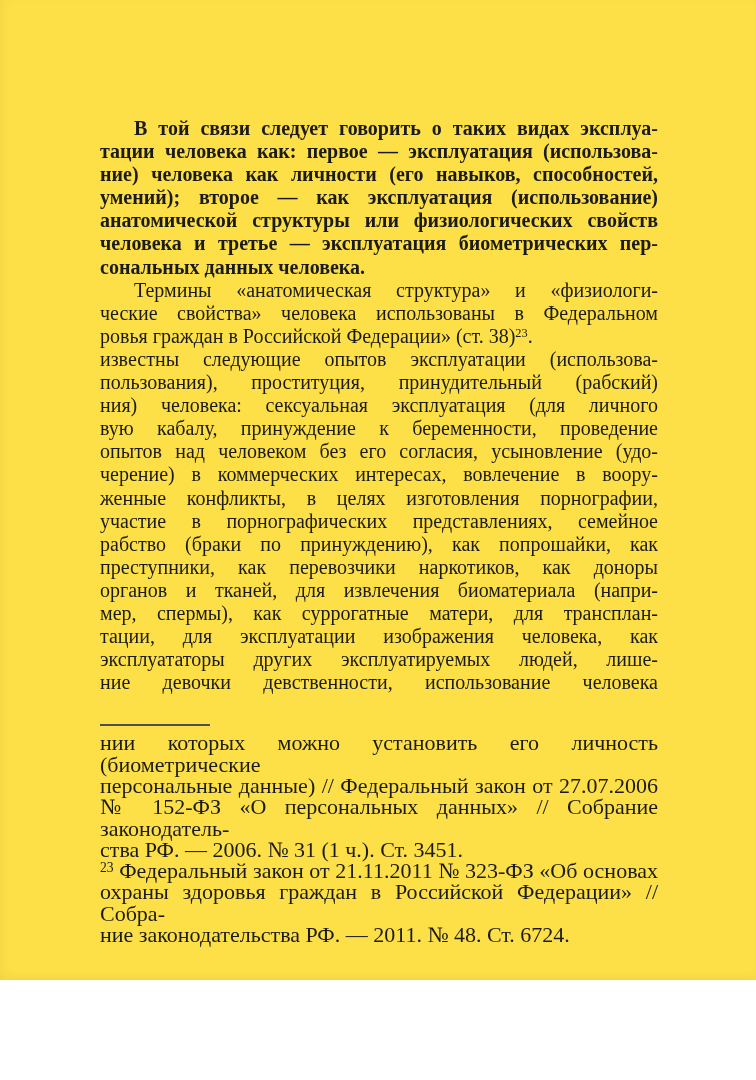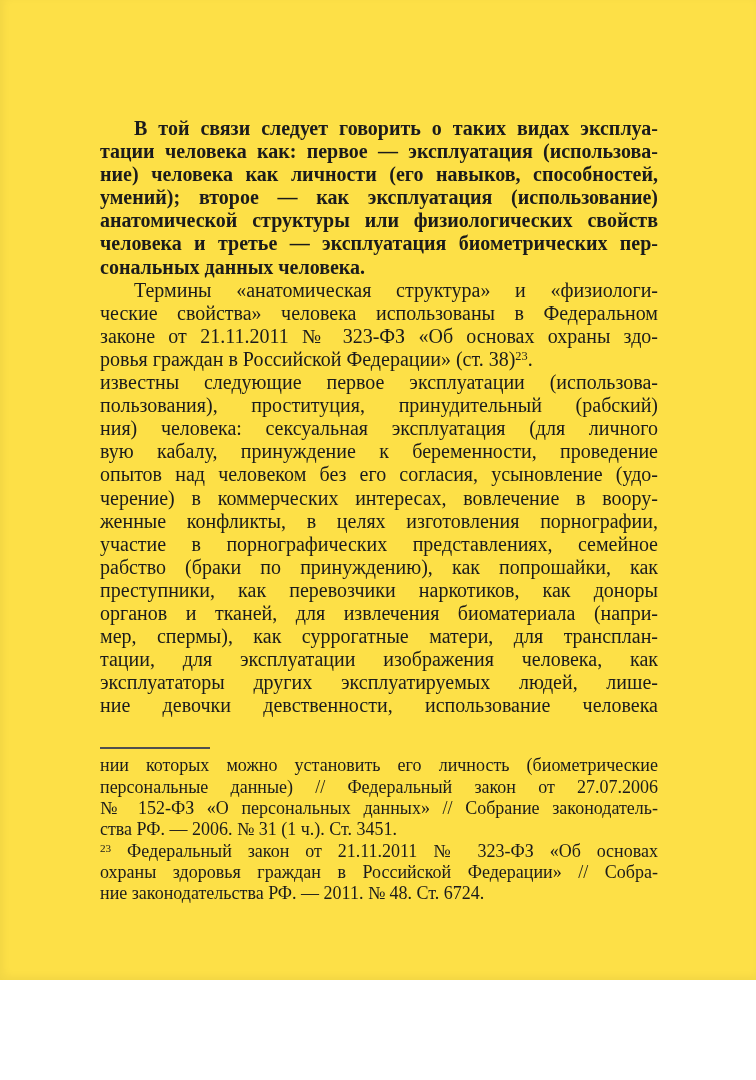--- a/index.html
+++ b/index.html
@@ -44,21 +44,21 @@
     position: relative;
     top: -0.45em;
   }
   .fn-rule {
     border: none;
     border-top: 2px solid #4f4f4f;
     width: 110px;
     margin: 30px 0 6px 0;
   }
   .footnotes .fn {
-    font-size: 18px;
+    font-size: 22px;
     line-height: 21.3px;
     margin: 0;
   }
   .page-num {
     position: absolute;
     left: 100px;
     top: 976px;
     font-family: "Liberation Sans", sans-serif;
     font-weight: 700;
     font-size: 28px;
@@ -76,25 +76,24 @@
           <div class="line"><span>тации человека как: первое — эксплуатация (использова-</span></div>
           <div class="line"><span>ние) человека как личности (его навыков, способностей,</span></div>
           <div class="line"><span>умений); второе — как эксплуатация (использование)</span></div>
           <div class="line"><span>анатомической структуры или физиологических свойств</span></div>
           <div class="line"><span>человека и третье — эксплуатация биометрических пер-</span></div>
           <div class="line last"><span>сональных данных человека.</span></div>
         </div>
         <div class="para">
           <div class="line first"><span>Термины «анатомическая структура» и «физиологи-</span></div>
           <div class="line"><span>ческие свойства» человека использованы в Федеральном</span></div>
-          <div class="line"><span>законе от 21.11.2011 № 323-ФЗ «Об основах охраны здо-</span></div>
           <div class="line last"><span>ровья граждан в Российской Федерации» (ст. 38)</span><sup>23</sup><span>.</span></div>
         </div>
         <div class="para">
-          <div class="line"><span>известны следующие первое эксплуатации (использова-</span></div>
+          <div class="line"><span>известны следующие опытов эксплуатации (использова-</span></div>
           <div class="line"><span>пользования), проституция, принудительный (рабский)</span></div>
           <div class="line"><span>ния) человека: сексуальная эксплуатация (для личного</span></div>
           <div class="line"><span>вую кабалу, принуждение к беременности, проведение</span></div>
           <div class="line"><span>опытов над человеком без его согласия, усыновление (удо-</span></div>
           <div class="line"><span>черение) в коммерческих интересах, вовлечение в воору-</span></div>
           <div class="line"><span>женные конфликты, в целях изготовления порнографии,</span></div>
           <div class="line"><span>участие в порнографических представлениях, семейное</span></div>
           <div class="line"><span>рабство (браки по принуждению), как попрошайки, как</span></div>
           <div class="line"><span>преступники, как перевозчики наркотиков, как доноры</span></div>
           <div class="line"><span>органов и тканей, для извлечения биоматериала (напри-</span></div>

